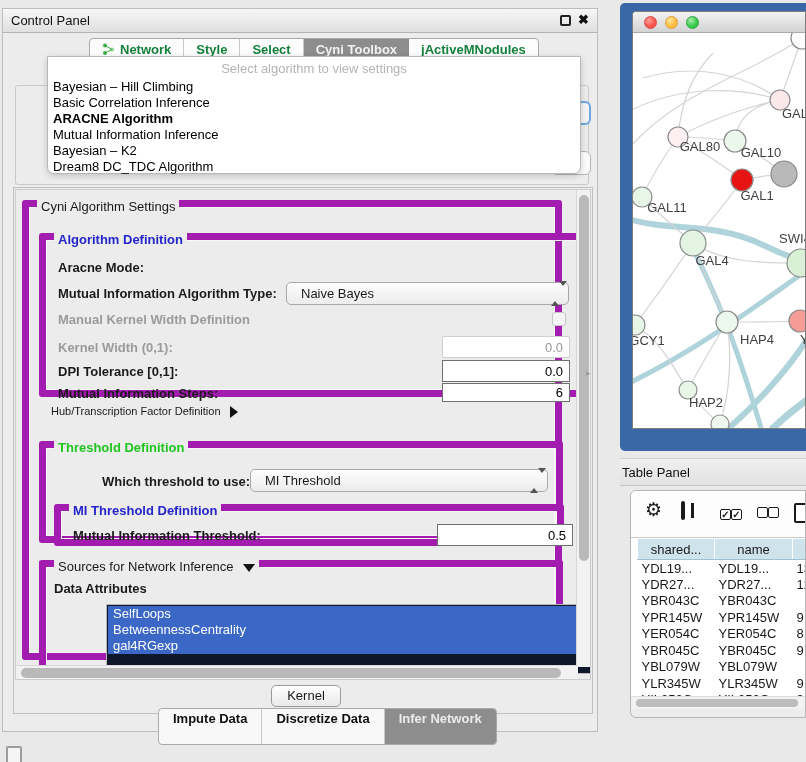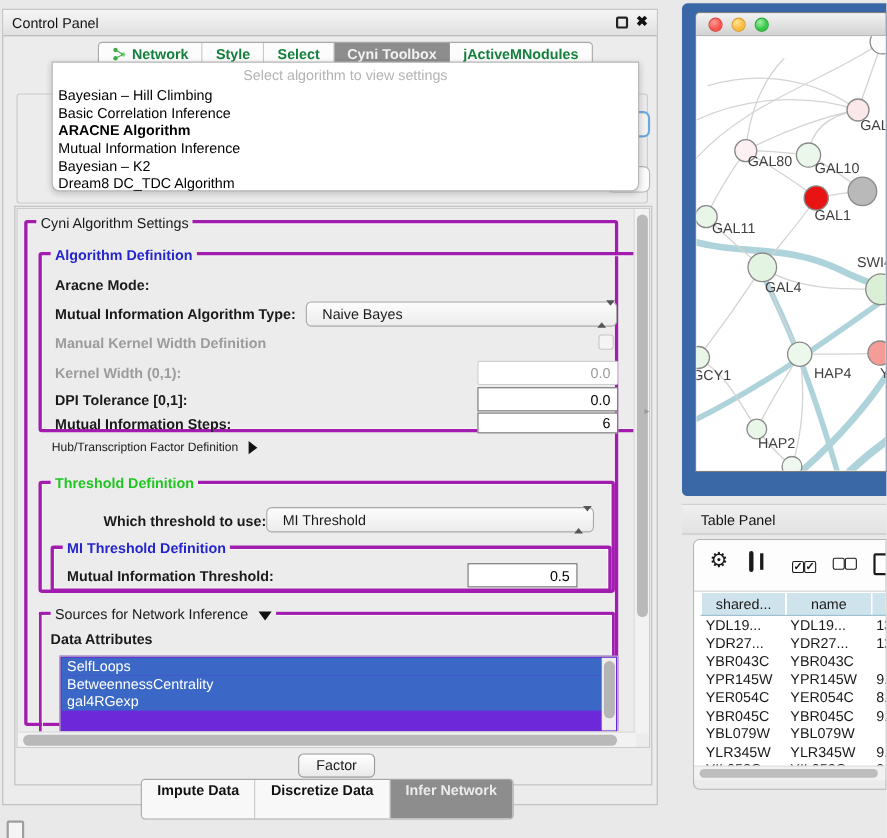--- a/index.html
+++ b/index.html
@@ -42,21 +42,21 @@
   .dd-item { height:16px; line-height:16px; padding-left:5px; font-size:13px; color:#000;
         white-space:nowrap; }
   .dd-item.bold { font-weight:bold; }
 
   
   .settings { position:absolute; left:10px; top:178px; width:580px; height:527px;
         background:#ececec; border:1px solid #c0c0c0; }
   .viewport { position:absolute; left:1px; top:1px; width:576px; height:491px;
         border:1px solid #cccccc; background:#ececec; overflow:hidden; }
 
-  .groupbox { position:absolute; border:3px solid #a21caf; border-radius:3px;
+  .groupbox { position:absolute; border:7px solid #a21caf; border-radius:3px;
         box-shadow:inset 0 0 0 1px #f7f7f7; }
   .grouplabel { position:absolute; top:-8px; left:8px; background:#ececec; padding:0 4px;
         font-size:13px; white-space:nowrap; }
   .lbl-blue { color:#2525cc; font-weight:bold; }
   .lbl-green { color:#21c521; font-weight:bold; }
   .boldlbl { position:absolute; font-weight:bold; font-size:13px; white-space:nowrap; }
   .graylbl { color:#9b9b9b; }
 
   .combo { position:absolute; height:23px; border:1px solid #a9a9a9; border-radius:5px;
         background:linear-gradient(#fdfdfd,#ececec); font-size:13px; }
@@ -74,21 +74,21 @@
   .checkbox { position:absolute; width:14px; height:14px; border:1px solid #c6c6c6;
         border-radius:3px; background:#f4f4f4; }
 
   .tri-right { display:inline-block; width:0; height:0; border-top:6px solid transparent;
         border-bottom:6px solid transparent; border-left:8px solid #111;
         vertical-align:middle; margin-left:6px; }
   .tri-down { display:inline-block; width:0; height:0; border-left:6px solid transparent;
         border-right:6px solid transparent; border-top:8px solid #111;
         vertical-align:middle; margin-left:6px; }
 
-  .attr-list { position:absolute; background:#6d28d9; border:1px solid #b9b9b9; overflow:hidden; }
+  .attr-list { position:absolute; background:#0f172a; border:1px solid #b9b9b9; overflow:hidden;margin-left:44px; }
   .attr-item { height:16px; line-height:16px; padding-left:5px; color:#fff; font-size:13px;
         background:#3b68c6; white-space:nowrap; }
   .attr-scroll { position:absolute; right:1px; top:1px; bottom:1px; width:13px; background:#ededed; }
   .attr-thumb { position:absolute; left:1.5px; top:3px; width:10px; height:52px;
         background:#b5b5b5; border-radius:5px; }
 
   
   .vscroll { position:absolute; right:0; top:0; width:14px; height:477px;
         background:#f2f2f2; border-left:1px solid #d8d8d8; }
   .vthumb { position:absolute; left:1.5px; top:5px; width:10px; height:366px;
@@ -96,21 +96,21 @@
   .hscroll { position:absolute; left:0; bottom:0; height:14px; width:562px;
         background:#f2f2f2; border-top:1px solid #d8d8d8; }
   .hthumb { position:absolute; top:1.5px; left:5px; height:10px; width:540px;
         background:#b9b9b9; border-radius:5px; }
 
   .apply-btn { position:absolute; left:257px; top:497px; width:70px; height:22px;
         background:linear-gradient(#ffffff,#e9e9e9); border:1px solid #9a9a9a;
         border-radius:5px; font-size:13px; text-align:center; line-height:20px; }
 
   
-  .tabs-bottom { position:absolute; left:128px; top:708px; height:37px; display:flex;
+  .tabs-bottom { position:absolute; left:158px; top:708px; height:37px; display:flex;
         background:#f8f8f8; border:1px solid #a9a9a9; border-radius:4px; overflow:hidden; z-index:5; }
   .btab { padding:2px 14px 0 14px; font-size:13px; font-weight:bold; color:#111;
         border-right:1px solid #c9c9c9; }
   .btab:last-child { border-right:none; }
   .btab.sel { background:#8d8d8d; color:#ececec; }
 
   .corner-icon { position:absolute; left:6px; top:746px; width:16px; height:18px;
         border:2px solid #9e9e9e; border-radius:2px; background:#f5f5f5; }
   .splitter-arrow { position:absolute; left:586px; top:368px; font-size:9px; color:#9a9a9a; }
 
@@ -124,21 +124,21 @@
   .light { position:absolute; top:4px; width:13px; height:13px; border-radius:50%; }
   .light.red   { left:11px; background:radial-gradient(circle at 35% 30%, #ff9d96, #f8534d 60%); border:1px solid #d84742; }
   .light.yellow{ left:32px; background:radial-gradient(circle at 35% 30%, #ffe49a, #fdbb3f 60%); border:1px solid #dd9f2e; }
   .light.green { left:53px; background:radial-gradient(circle at 35% 30%, #a6eda6, #33c748 60%); border:1px solid #2aa73c; }
   .canvas { position:absolute; left:0; top:21px; width:174px; height:395px; background:#fff; }
 
   
   .tp-titlebar { position:absolute; left:620px; top:458px; width:186px; height:28px;
         background:linear-gradient(#efefef,#e2e2e2); border-top:1px solid #cfcfcf;
         border-bottom:1px solid #c4c4c4; }
-  .tp-title { position:absolute; left:17px; top:6px; font-size:13px; color:#111; }
+  .tp-title { position:absolute; left:2px; top:6px; font-size:13px; color:#111; }
   .tp-win { position:absolute; left:630px; top:490px; width:176px; height:228px;
         background:#ececec; border:1px solid #b5b5b5; border-radius:6px 0 0 6px; overflow:hidden; }
   .tp-toolbar { position:relative; height:47px; background:#fdfdfd; border-bottom:1px solid #c9c9c9; }
   .ticon { position:absolute; top:12px; }
   .gear-glyph { font-size:19px; color:#1a1a1a; line-height:20px; }
   .cols-icon { width:22px; height:20px; border:2.5px solid #1a1a1a; border-radius:3px; position:relative; }
   .cols-icon::after { content:""; position:absolute; left:8px; top:0; bottom:0; width:2.5px; background:#1a1a1a; }
   .cb { display:inline-block; width:11px; height:11px; border:1.5px solid #1a1a1a;
         border-radius:2px; font-size:10px; line-height:10px; text-align:center; font-weight:bold; }
   .doc-icon { width:16px; height:20px; border:2.5px solid #1a1a1a; border-radius:2px; background:#fff; }
@@ -245,21 +245,21 @@
 
           <span class="boldlbl" style="left:56px; top:26px;">Which threshold to use:</span>
           <div class="combo" style="left:204px; top:21px; width:298px;">
             <span class="val">MI Threshold</span>
             <span class="arrows"><span class="up"></span><span class="dn"></span></span>
           </div>
 
           <div class="groupbox" style="left:8px; top:56px; width:510px; height:42px;">
             <span class="grouplabel lbl-blue">MI Threshold Definition</span>
             <span class="boldlbl" style="left:12px; top:17px;">Mutual Information Threshold:</span>
-            <input class="tfield" style="left: 376px; top: 13px; width: 100px;" readonly="" value="0.5">
+            <input class="tfield" style="left: 376px; top: 13px; width: 136px;" readonly="" value="0.5">
           </div>
         </div>
 
         <div class="groupbox" style="left:10px; top:353px; width:524px; height:113px; border-bottom:none;">
           <span class="grouplabel">
             <span>Sources for Network Inference</span>
             <span class="tri-down"></span>
           </span>
           <span class="boldlbl" style="left:8px; top:14px;">Data Attributes</span>
           <div class="attr-list" style="left:16px; top:37px; width:508px; height:70px;">
@@ -276,21 +276,21 @@
       </div>
 
       <div class="vscroll">
         <div class="vthumb"></div>
       </div>
       <div class="hscroll">
         <div class="hthumb"></div>
       </div>
     </div>
 
-    <div class="apply-btn">Factor</div>
+    <div class="apply-btn">Kernel</div>
   </div>
 </div>
 
 <div class="tabs-bottom" id="tabs-bottom">
     <div class="btab">Impute Data</div>
     <div class="btab">Discretize Data</div>
     <div class="btab sel">Infer Network</div>
   </div>
 <div class="corner-icon"></div>
 <div class="splitter-arrow">▸</div>

